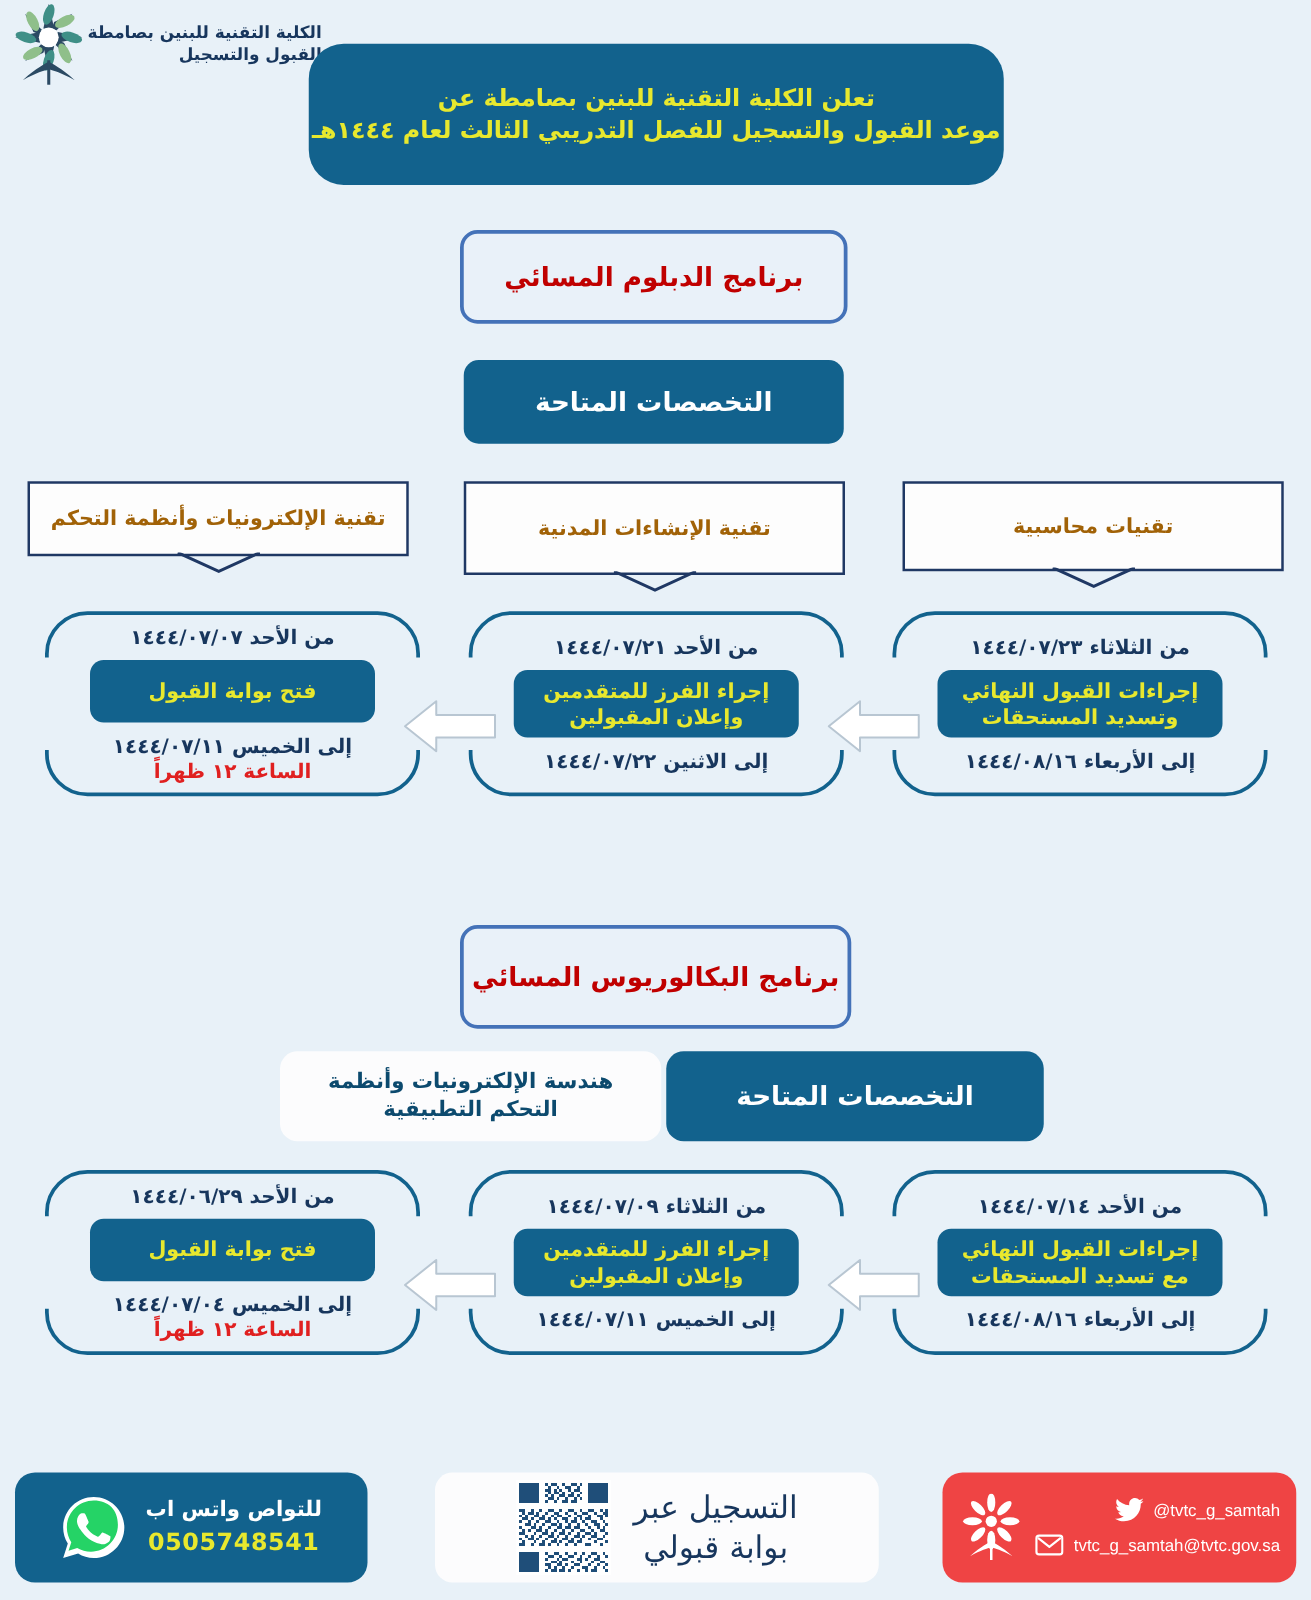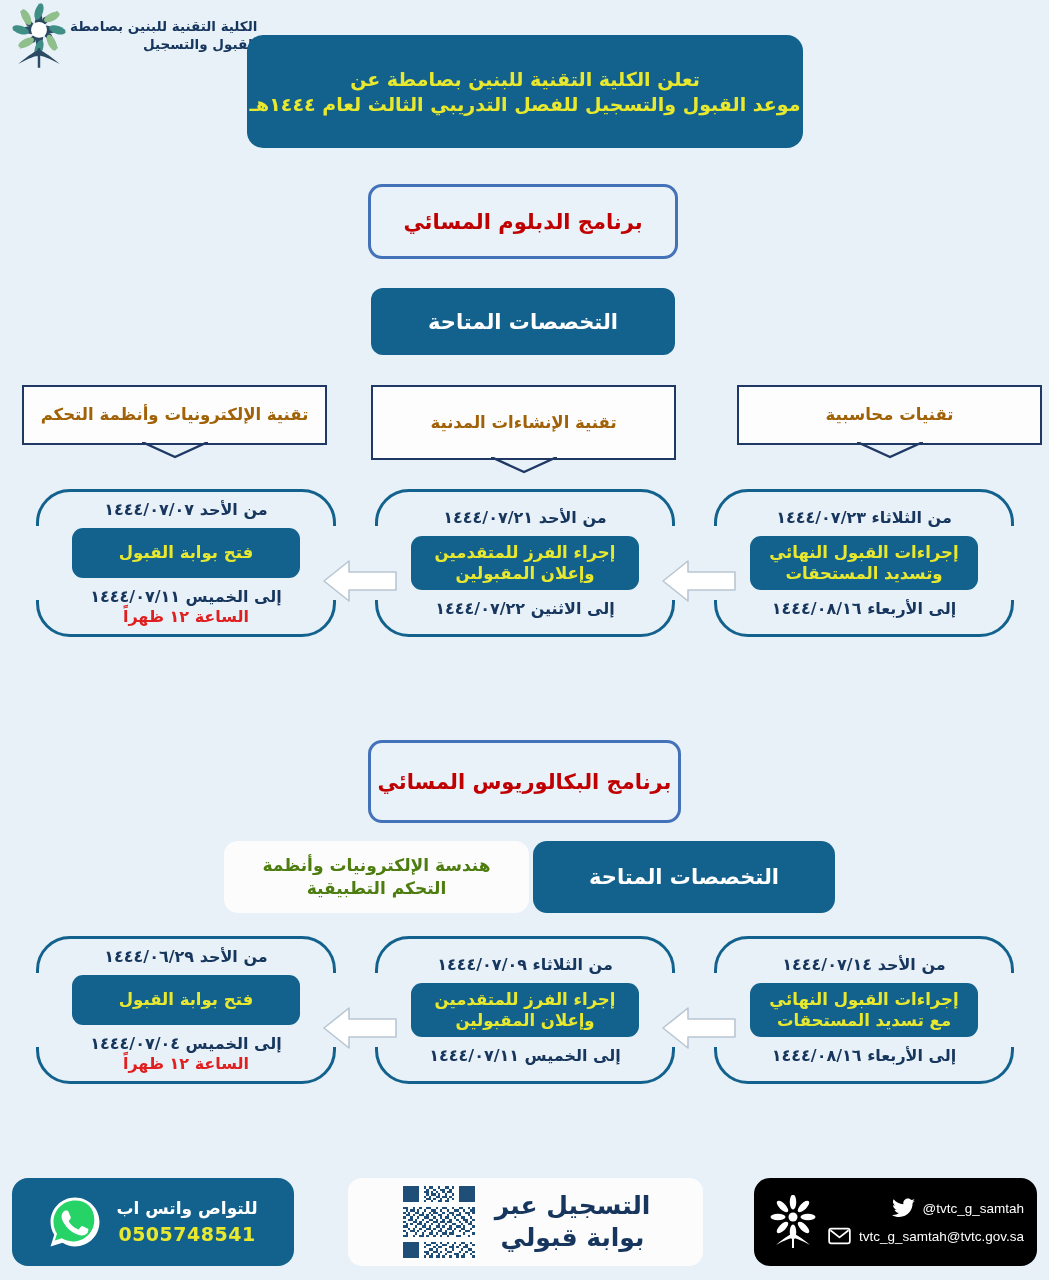--- a/index.html
+++ b/index.html
@@ -46,21 +46,21 @@
   }
 
   
   .title-banner {
     position: absolute;
     top: 35px;
     right: 246px;
     width: 556px;
     height: 113px;
     background: #12628d;
-    border-radius: 16px;
+    border-radius: 28px;
     display: flex;
     flex-direction: column;
     align-items: center;
     justify-content: center;
     gap: 3px;
   }
   .title-line {
     color: #e8e82e;
     font-weight: bold;
     font-size: 19px;
@@ -234,29 +234,29 @@
     background: #fcfcfd;
     border-radius: 14px;
     display: flex;
     flex-direction: row-reverse;
     align-items: center;
     justify-content: center;
     gap: 18px;
   }
   .qr-img { width: 76px; height: 76px; flex: 0 0 auto; }
   .qr-texts { text-align: center; line-height: 1.28; }
-  .qr-texts div { color: #17365d; font-weight: bold; font-size: 25px; }
+  .qr-texts div { color: #17365d; font-weight: normal; font-size: 25px; }
 
   .footer-social {
     position: absolute;
     right: 12px;
     bottom: 14px;
     width: 283px;
     height: 88px;
-    background: #000000;
+    background: #ef4444;
     border-radius: 16px;
     display: flex;
     flex-direction: row-reverse;
     align-items: center;
     padding: 0 12px;
     gap: 8px;
   }
   .social-logo { width: 54px; height: 54px; flex: 0 0 auto; }
   .social-rows { display: flex; flex-direction: column; gap: 8px; }
   .social-row {
@@ -333,21 +333,21 @@
   <svg class="spec-tail" viewBox="0 0 66 17">
     <path d="M0,0 L33,15 L66,0" fill="none" stroke="#1f3864" stroke-width="2.4"></path>
   </svg>
 </div>
 <div class="spec-box" style="top:385px; right:373px; width:305px; height:75px;">
   <span>تقنية الإنشاءات المدنية</span>
   <svg class="spec-tail" viewBox="0 0 66 17">
     <path d="M0,0 L33,15 L66,0" fill="none" stroke="#1f3864" stroke-width="2.4"></path>
   </svg>
 </div>
-<div class="spec-box" style="top:385px; right:7px; width:305px; height:60px;">
+<div class="spec-box" style="top:385px; right:22px; width:305px; height:72px;">
   <span>تقنيات محاسبية</span>
   <svg class="spec-tail" viewBox="0 0 66 17">
     <path d="M0,0 L33,15 L66,0" fill="none" stroke="#1f3864" stroke-width="2.4"></path>
   </svg>
 </div>
 
 <div class="step-card" style="top:489px; right:713px;">
   <div class="step-date-top">من الأحد ١٤٤٤/٠٧/٠٧</div>
   <div class="step-pill">
     <span>فتح بوابة القبول</span>
@@ -381,21 +381,21 @@
 
 <div class="program-pill" style="top:740px; right:368px; width:313px; height:83px;">
   <span>برنامج البكالوريوس المسائي</span>
 </div>
 
 <div class="spec-header" style="top:841px; right:214px; width:302px; height:72px; border-radius:14px;">
   <span>التخصصات المتاحة</span>
 </div>
 
 <div style="position:absolute; top:841px; right:520px; width:305px; height:72px; background:#fcfcfd; border-radius:14px; display:flex; align-items:center; justify-content:center;">
-  <span style="color:#4d7c0f; font-weight:bold; font-size:17px; text-align:center; line-height:1.36; padding:0 12px;">هندسة الإلكترونيات وأنظمة التحكم التطبيقية</span>
+  <span style="color:#0c4a6e; font-weight:bold; font-size:17px; text-align:center; line-height:1.36; padding:0 12px;">هندسة الإلكترونيات وأنظمة التحكم التطبيقية</span>
 </div>
 
 <div class="step-card" style="top:936px; right:713px;">
   <div class="step-date-top">من الأحد ١٤٤٤/٠٦/٢٩</div>
   <div class="step-pill">
     <span>فتح بوابة القبول</span>
   </div>
   <div class="step-date-bot">إلى الخميس ١٤٤٤/٠٧/٠٤</div>
   <div class="step-note">الساعة ١٢ ظهراً</div>
 </div>

